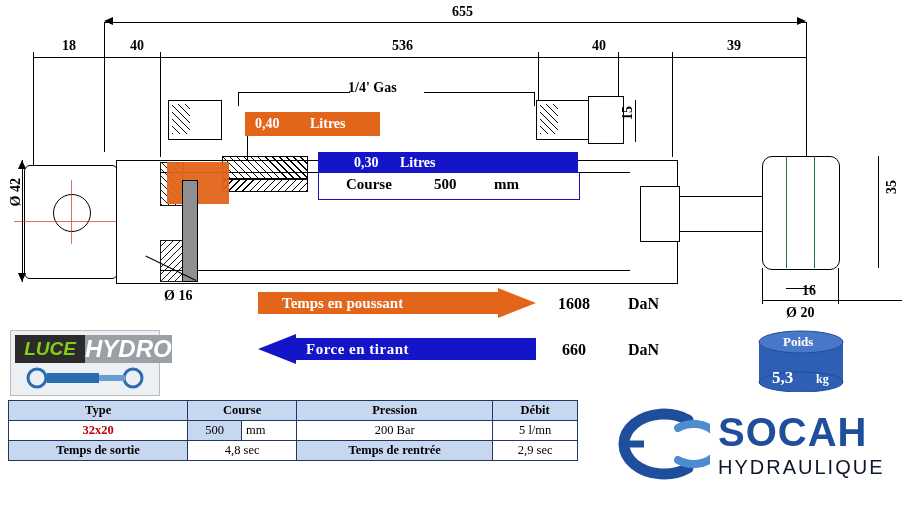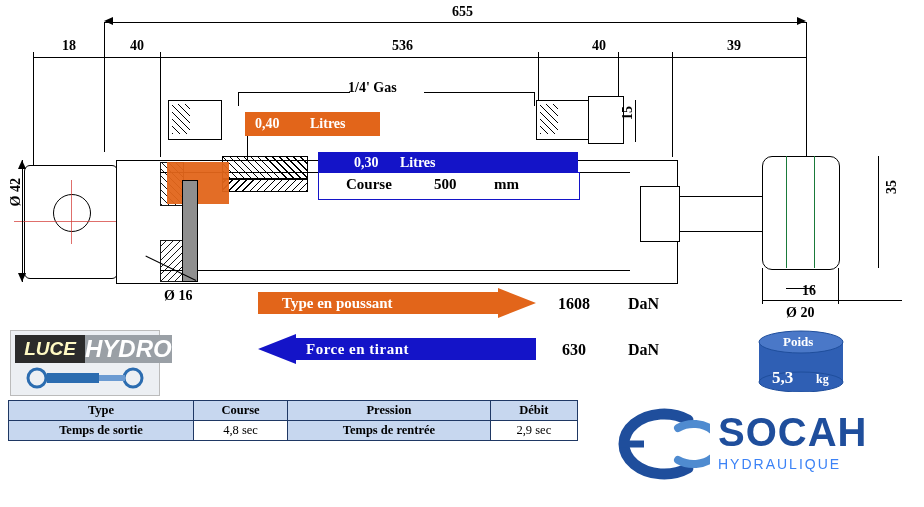--- a/index.html
+++ b/index.html
@@ -135,47 +135,47 @@
 <div class="abs dimtxt vert" style="left:884px;top:180px;">35</div>
 <div class="line vline" style="left:878px;top:156px;height:112px;"></div>
 <div class="line vline" style="left:762px;top:268px;height:36px;"></div>
 <div class="line vline" style="left:838px;top:268px;height:36px;"></div>
 
 <div class="abs" style="left:258px;top:288px;width:278px;height:30px;">
   <svg width="278" height="30" viewBox="0 0 278 30">
     <polygon points="0,4 240,4 240,0 278,15 240,30 240,26 0,26" fill="#E2651A"></polygon>
   </svg>
 </div>
-<div class="abs dimtxt" style="left:282px;top:295px;color:#fff;font-size:15px;">Type en poussant</div>
+<div class="abs dimtxt" style="left:282px;top:295px;color:#fff;font-size:15px;">Temps en poussant</div>
 <div class="abs dimtxt" style="left:558px;top:295px;font-size:16px;">1608</div>
 <div class="abs dimtxt" style="left:628px;top:295px;font-size:16px;">DaN</div>
 
 <div class="abs" style="left:258px;top:334px;width:278px;height:30px;">
   <svg width="278" height="30" viewBox="0 0 278 30">
     <polygon points="278,4 38,4 38,0 0,15 38,30 38,26 278,26" fill="#1414C8"></polygon>
   </svg>
 </div>
 <div class="abs dimtxt" style="left:306px;top:341px;color:#fff;font-size:15px;letter-spacing:.5px;">Force en tirant</div>
-<div class="abs dimtxt" style="left:562px;top:341px;font-size:16px;">630</div>
+<div class="abs dimtxt" style="left:562px;top:341px;font-size:16px;">660</div>
 <div class="abs dimtxt" style="left:628px;top:341px;font-size:16px;">DaN</div>
 
 <div class="abs" style="left:758px;top:330px;width:86px;height:62px;">
   <svg width="86" height="62" viewBox="0 0 86 62">
     <rect x="1" y="12" width="84" height="40" fill="#2f5fb4"></rect>
     <ellipse cx="43" cy="12" rx="42" ry="11" fill="#4a78c8" stroke="#1f4e9c"></ellipse>
     <ellipse cx="43" cy="52" rx="42" ry="10" fill="#2f5fb4" stroke="#1f4e9c"></ellipse>
   </svg>
 </div>
 <div class="abs dimtxt" style="left:783px;top:334px;color:#fff;font-size:13px;">Poids</div>
 <div class="abs dimtxt" style="left:772px;top:368px;color:#fff;font-size:17px;">5,3</div>
 <div class="abs dimtxt" style="left:816px;top:372px;color:#fff;font-size:12px;">kg</div>
 
 <div class="luce" style="left:10px;top:330px;width:148px;height:64px;">
   <div style="display:flex;height:28px;margin:4px 4px 0 4px;">
-    <div class="lucetxt" style="flex:0 0 70px;background:#2b2b2b;color:#fef9c3;font-size:19px;line-height:28px;text-align:center;">LUCE</div>
+    <div class="lucetxt" style="flex:0 0 70px;background:#2b2b2b;color:#84cc16;font-size:19px;line-height:28px;text-align:center;">LUCE</div>
     <div class="lucetxt" style="flex:1;background:#9aa0a6;color:#fff;font-size:24px;line-height:28px;text-align:center;">HYDRO</div>
   </div>
   <div style="margin:3px auto 0 auto;width:120px;">
     <svg width="120" height="24" viewBox="0 0 120 24">
       <circle cx="12" cy="12" r="9" fill="none" stroke="#2b6cb0" stroke-width="3"></circle>
       <circle cx="108" cy="12" r="9" fill="none" stroke="#2b6cb0" stroke-width="3"></circle>
       <rect x="22" y="7" width="52" height="10" fill="#2b6cb0"></rect>
       <rect x="74" y="9" width="26" height="6" fill="#6b9bd2"></rect>
     </svg>
   </div>
@@ -183,29 +183,36 @@
 
 <table class="spec" style="left:8px;top:400px;width:570px;">
   <tbody>
       <tr>
     <td class="hdr">Type</td>
     <td class="hdr" colspan="2">Course</td>
     <td class="hdr">Pression</td>
     <td class="hdr">Débit</td>
   </tr>
   <tr>
+    <td class="red">32x20</td>
+    <td class="cellblue">500</td>
+    <td style="text-align:left;">mm</td>
+    <td>200 Bar</td>
+    <td>5 l/mn</td>
+  </tr>
+  <tr>
     <td class="hdr">Temps de sortie</td>
     <td colspan="2">4,8 sec</td>
     <td class="hdr">Temps de rentrée</td>
     <td>2,9 sec</td>
   </tr>
 </tbody>
   </table>
 
 <div class="abs" style="left:600px;top:404px;width:110px;height:80px;">
   <svg width="110" height="80" viewBox="0 0 110 80">
     <path d="M88 16 A40 30 0 1 0 88 64" fill="none" stroke="#1f4e9c" stroke-width="11" stroke-linecap="round"></path>
     <path d="M78 24 A26 20 0 1 1 78 56" fill="none" stroke="#4f8bd0" stroke-width="8" stroke-linecap="round"></path>
     <path d="M20 40 L44 40" stroke="#1f4e9c" stroke-width="7"></path>
   </svg>
 </div>
 <div class="abs socahtxt" style="left:718px;top:410px;font-size:40px;font-weight:bold;letter-spacing:1px;">SOCAH</div>
-<div class="abs socahtxt" style="left:718px;top:456px;font-size:14px;letter-spacing:2px;color:#3b82f6;">HYDRAULIQUE</div>
+<div class="abs socahtxt" style="left:718px;top:456px;font-size:20px;letter-spacing:2px;color:#0f172a;">HYDRAULIQUE</div>
 
 </body></html>

